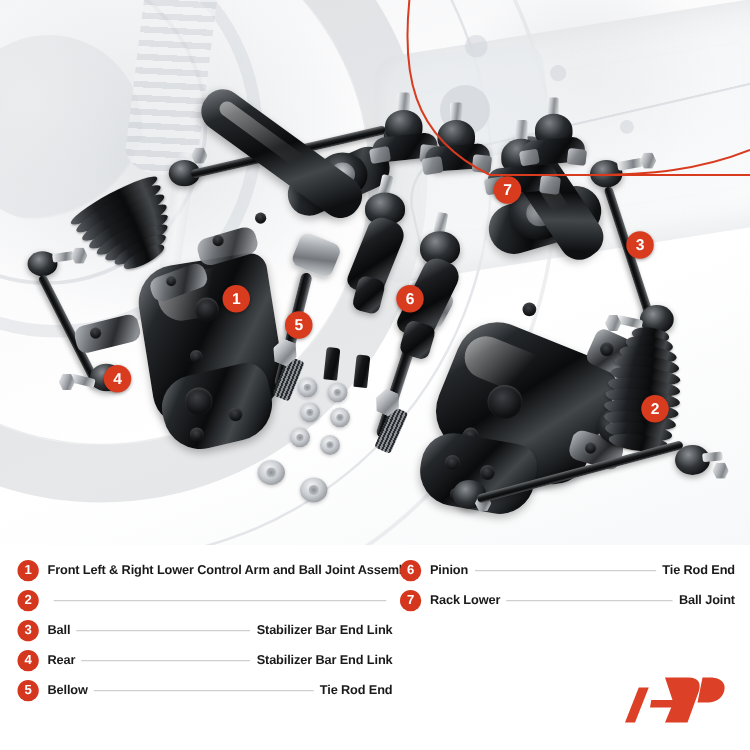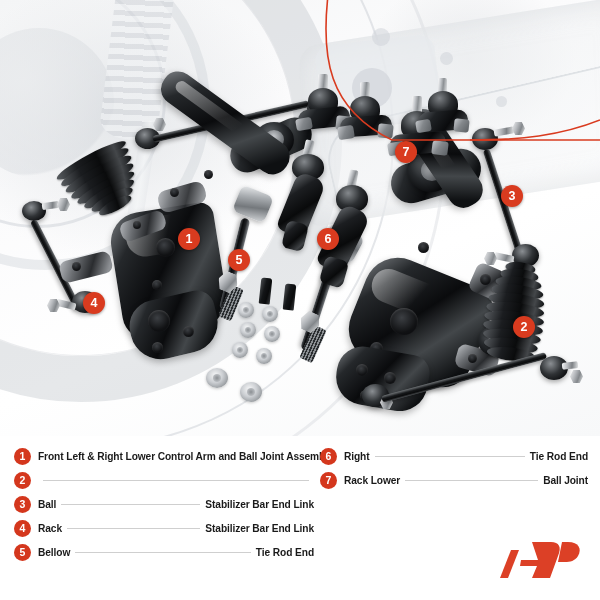--- a/index.html
+++ b/index.html
@@ -518,38 +518,38 @@
 
       <div class="lrow">
         <span class="badge" style="background: rgb(212, 55, 29);">3</span>
         <span class="ltext">Ball</span>
         <span class="lline" style="background: rgb(207, 207, 207);"></span>
         <span class="lright">Stabilizer Bar End Link</span>
       </div>
 
       <div class="lrow">
         <span class="badge" style="background: rgb(212, 55, 29);">4</span>
-        <span class="ltext">Rack</span>
+        <span class="ltext">Rear</span>
         <span class="lline" style="background: rgb(207, 207, 207);"></span>
         <span class="lright">Stabilizer Bar End Link</span>
       </div>
 
       <div class="lrow">
         <span class="badge" style="background: rgb(212, 55, 29);">5</span>
         <span class="ltext">Bellow</span>
         <span class="lline" style="background: rgb(207, 207, 207);"></span>
         <span class="lright">Tie Rod End</span>
       </div>
     </div>
 
     <div class="lcol" id="col-right">
 
       <div class="lrow">
         <span class="badge" style="background: rgb(212, 55, 29);">6</span>
-        <span class="ltext">Right</span>
+        <span class="ltext">Pinion</span>
         <span class="lline" style="background: rgb(207, 207, 207);"></span>
         <span class="lright">Tie Rod End</span>
       </div>
 
       <div class="lrow">
         <span class="badge" style="background: rgb(212, 55, 29);">7</span>
         <span class="ltext">Rack Lower</span>
         <span class="lline" style="background: rgb(207, 207, 207);"></span>
         <span class="lright">Ball Joint</span>
       </div>

